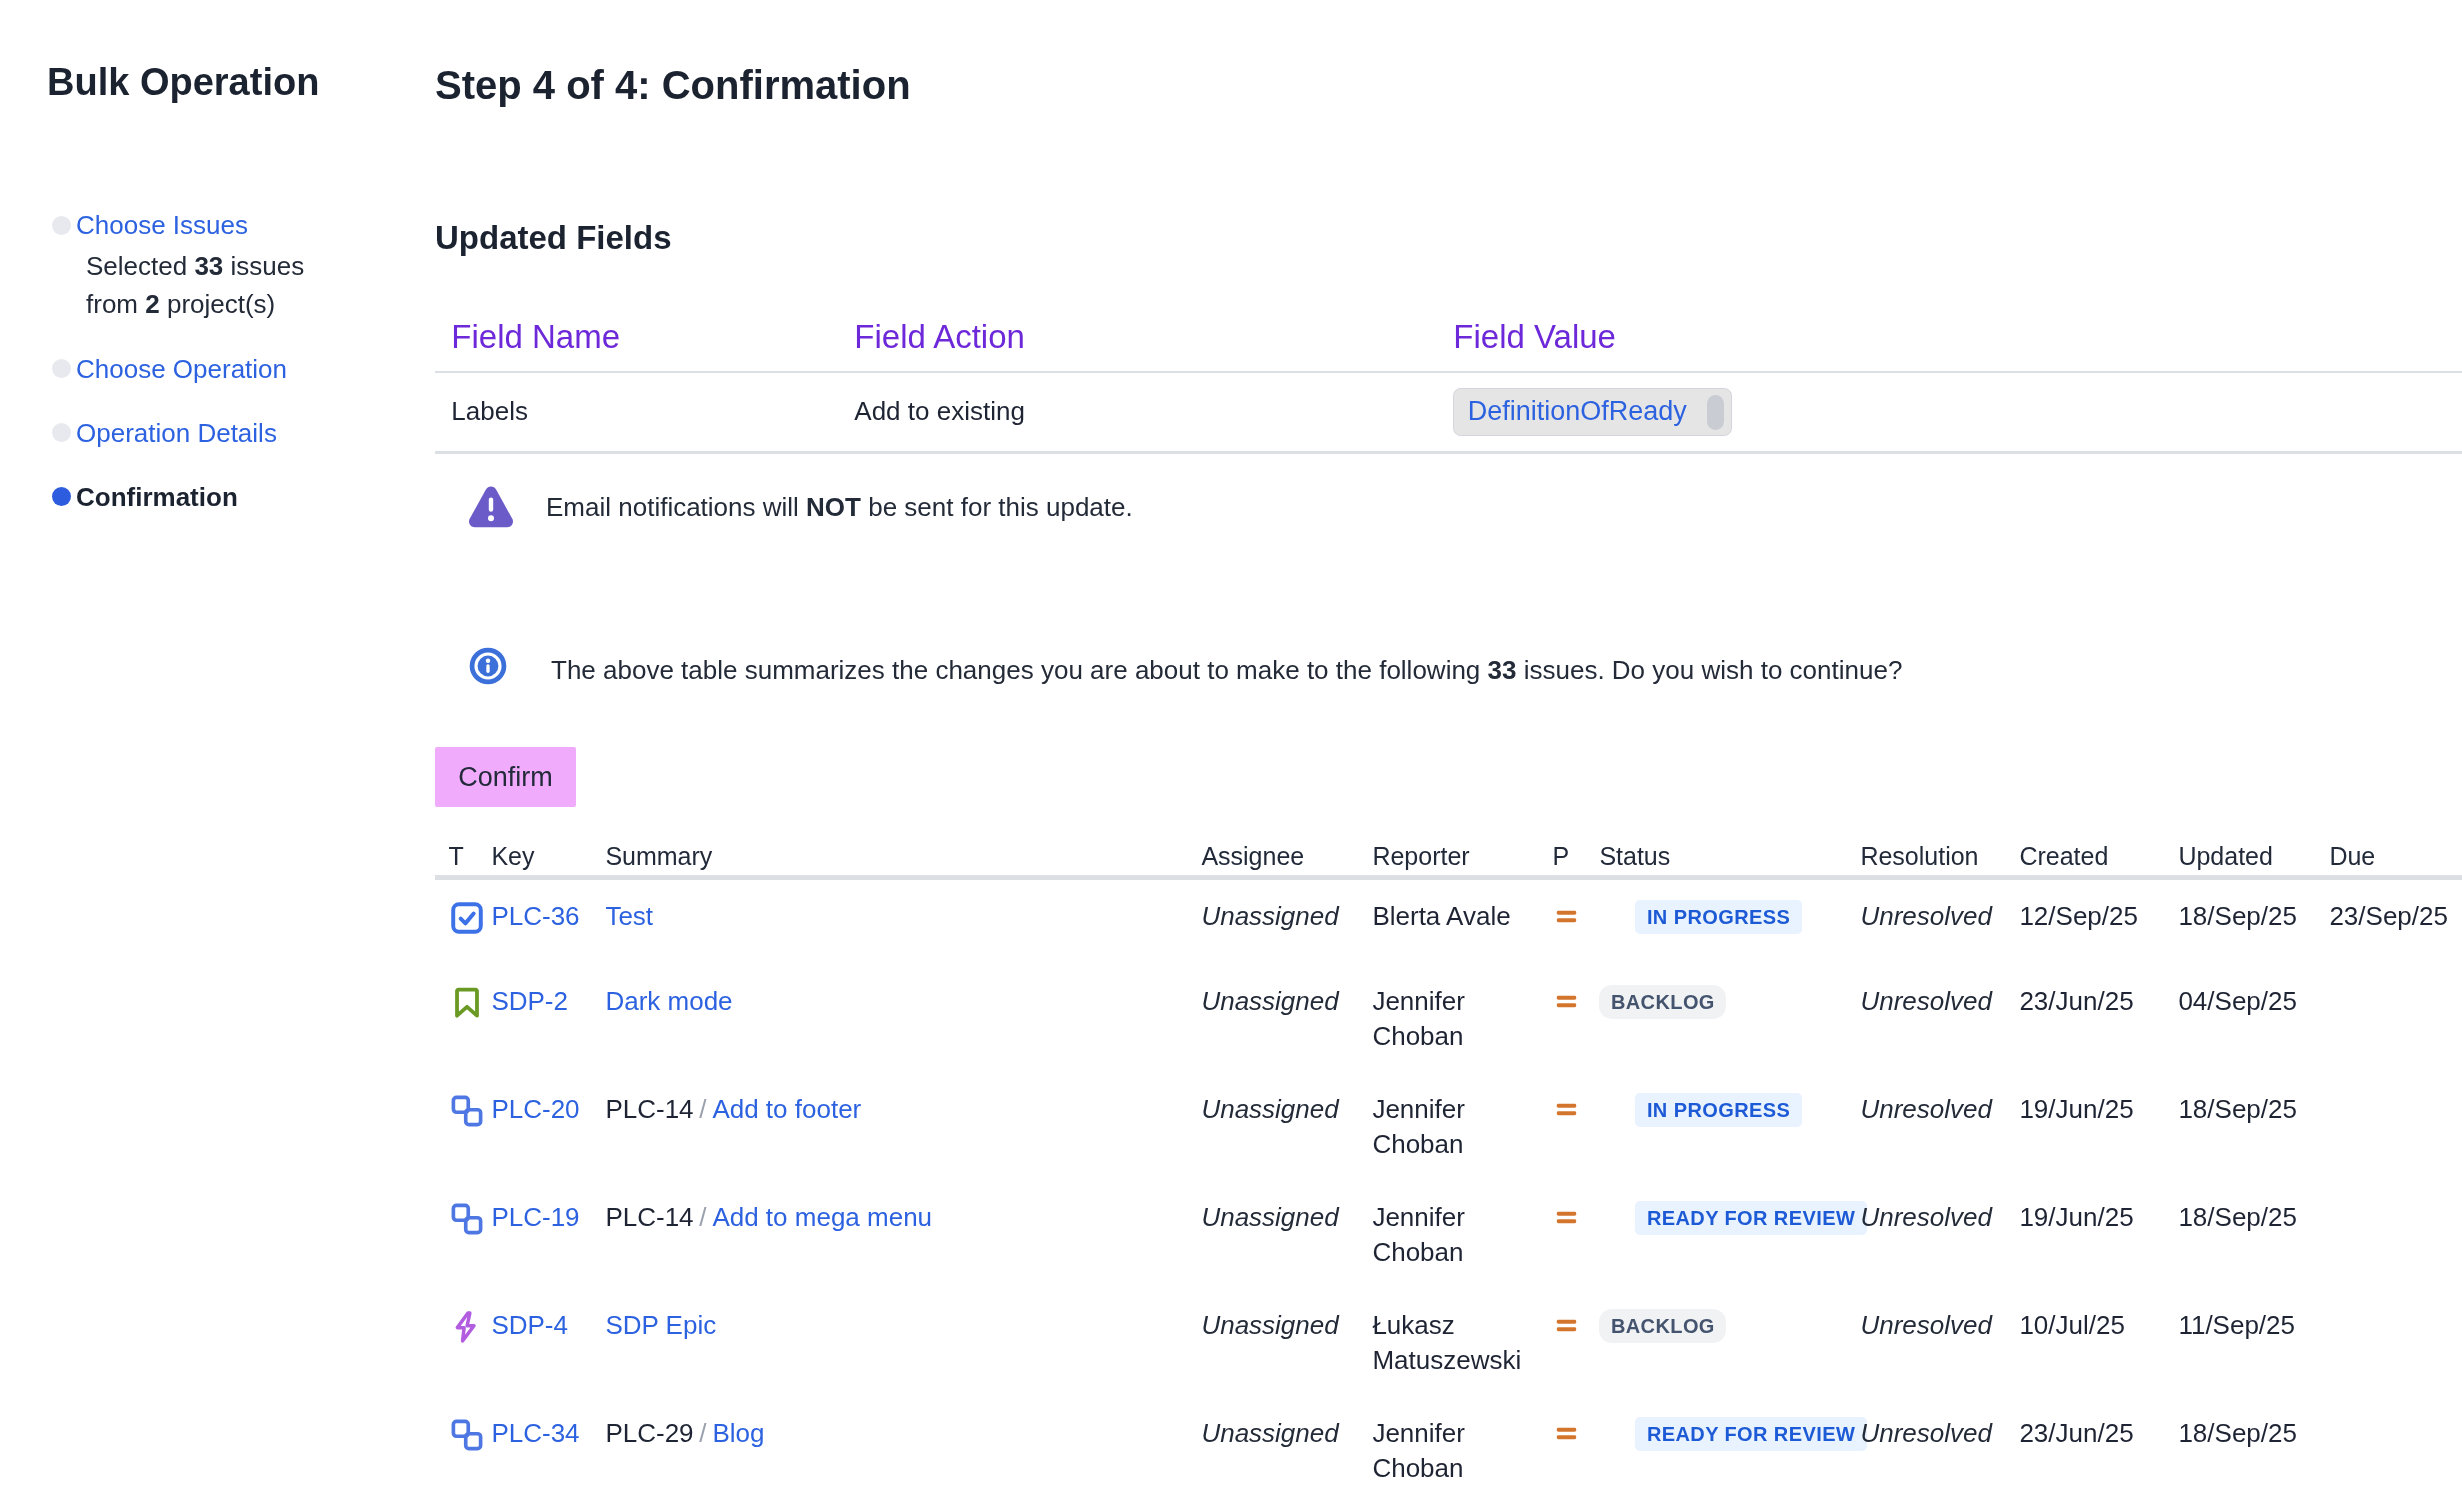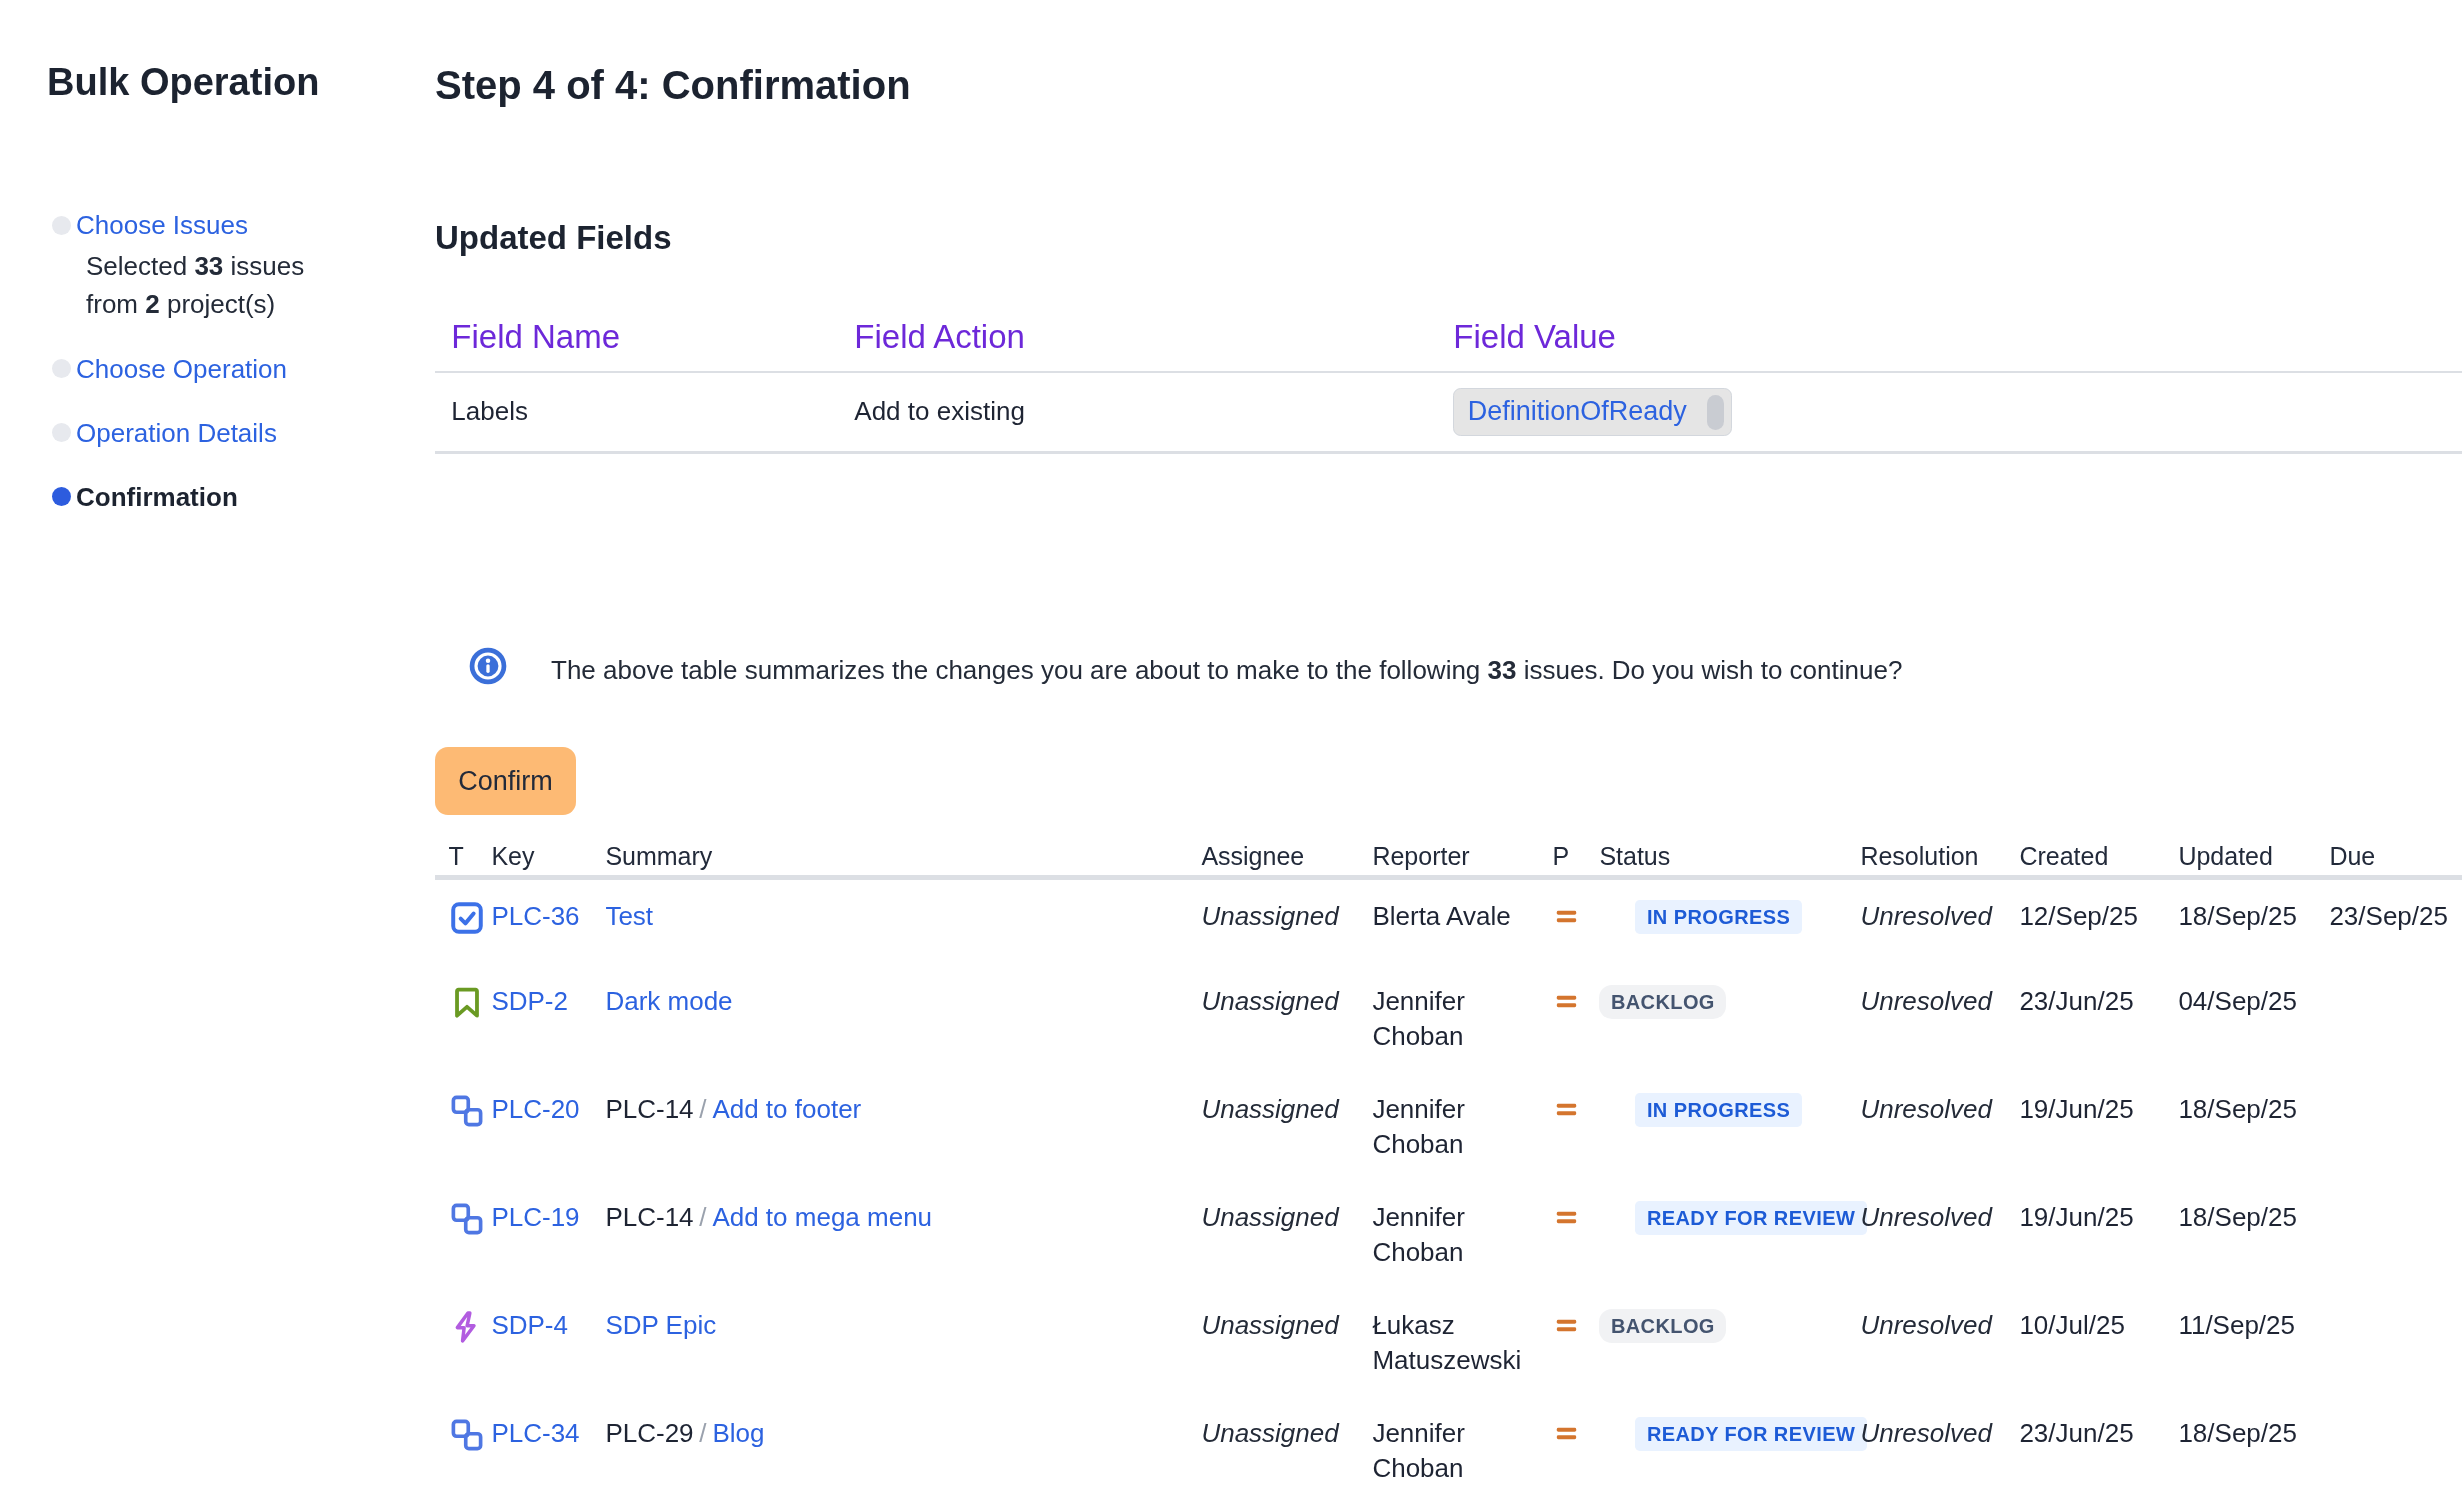--- a/index.html
+++ b/index.html
@@ -65,22 +65,22 @@
   .notice .notice-text { font-size: 26px; color: #242b38; }
   .notice .notice-text b { font-weight: bold; }
   .notice-warning { top: 485px; }
   .notice-warning .icon-box { width: 48px; margin-right: 31px; }
   .notice-info { top: 646px; align-items: flex-end; }
   .notice-info .icon-box { width: 42px; margin-right: 42px; }
   .icon-box { display: flex; align-items: center; justify-content: center; }
 
   .confirm-btn {
     position: absolute; left: 435px; top: 747px;
-    width: 141px; height: 68px;
-    background: #fdba74; border: none; border-radius: 13px;
+    width: 141px; height: 60px;
+    background: #f0abfc; border: none; border-radius: 2px;
     font-family: "Liberation Sans", sans-serif;
     font-size: 27px; color: #222a3a; cursor: pointer;
   }
 
   
   .issues-table { position: absolute; left: 435px; top: 826px; width: 2027px; }
   .issues-grid {
     display: grid;
     grid-template-columns: 43px 114px 596px 171px 180px 47px 261px 159px 159px 151px 1fr;
     padding-left: 13.4px;
@@ -147,20 +147,30 @@
       <div>Add to existing</div>
       <div>
         <span class="label-chip">
           <span>DefinitionOfReady</span>
           <span class="chip-pill"></span>
         </span>
       </div>
     </div>
   </div>
 
+  <div class="notice notice-warning">
+    <span class="icon-box">
+      <svg width="48" height="44" viewBox="0 0 24 22">
+        <path d="M12 0.8c1.05 0 2.0 0.55 2.55 1.5l8.1 14.6c1.0 1.85-0.25 4.2-2.55 4.2H3.9c-2.3 0-3.55-2.35-2.55-4.2l8.1-14.6C10.0 1.35 10.95 0.8 12 0.8z" fill="#6b5bc9"></path>
+        <rect x="10.9" y="6.2" width="2.2" height="7.2" rx="1.1" fill="#ffffff"></rect>
+        <circle cx="12" cy="16.6" r="1.5" fill="#ffffff"></circle>
+      </svg>
+    </span>
+    <span class="notice-text"><span>Email notifications will </span><b>NOT</b><span> be sent for this update.</span></span>
+  </div>
 
   <div class="notice notice-info">
     <span class="icon-box">
       <svg width="40" height="40" viewBox="0 0 24 24">
         <circle cx="12" cy="12" r="11" fill="#3b6fd9"></circle>
         <circle cx="12" cy="12" r="7.2" fill="none" stroke="#ffffff" stroke-width="1.9"></circle>
         <circle cx="12" cy="8.8" r="1.35" fill="#ffffff"></circle>
         <rect x="11" y="10.9" width="2" height="5.3" rx="1" fill="#ffffff"></rect>
       </svg>
     </span>

